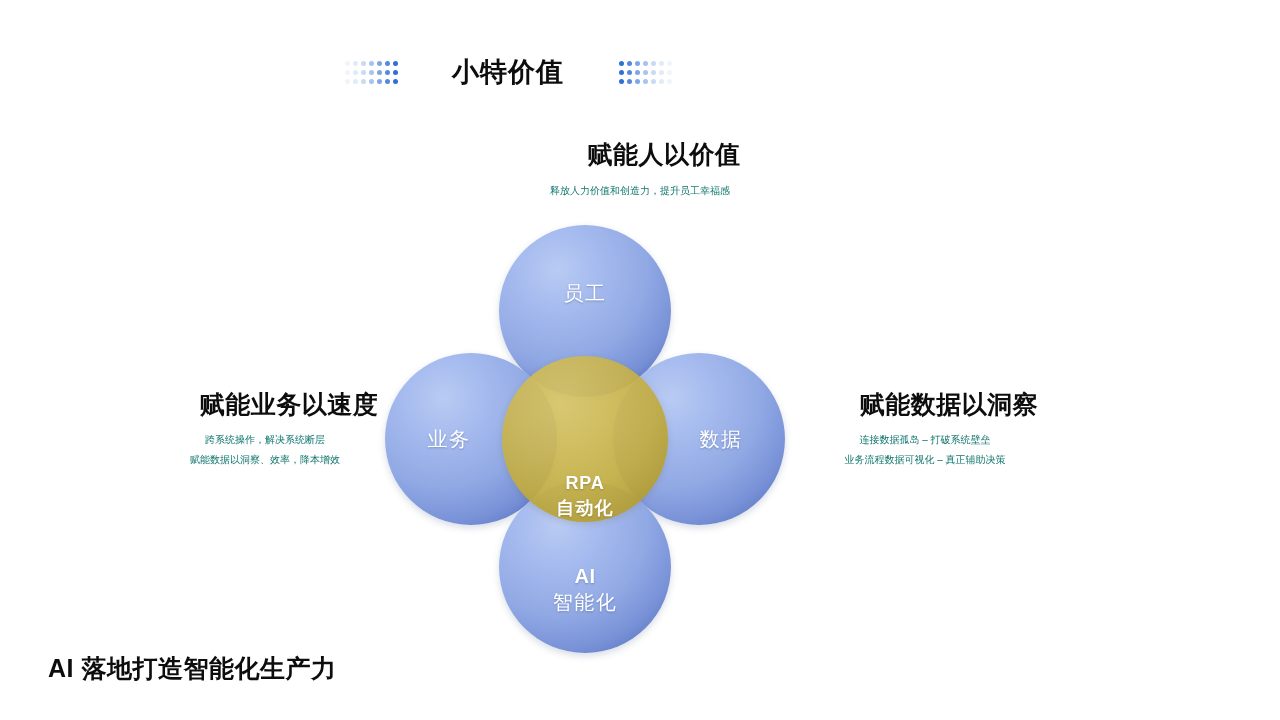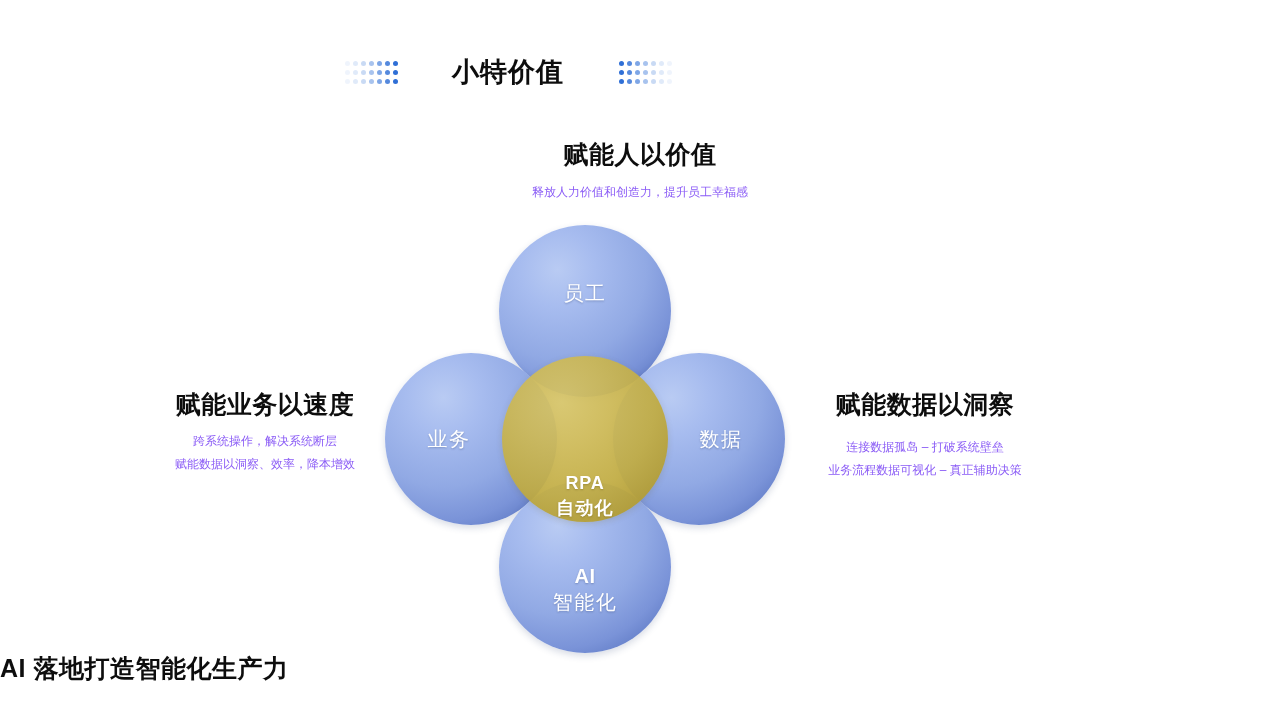--- a/index.html
+++ b/index.html
@@ -48,24 +48,25 @@
     white-space: nowrap;
   }
 
   
   .block-heading {
     font-size: 25px;
     font-weight: bold;
     color: #0d0d0d;
     white-space: nowrap;
     letter-spacing: 0.5px;
+    padding-left: 48px;
   }
   .block-line {
-    font-size: 12px;
-    color: #8b5cf6;
+    font-size: 10px;
+    color: #0f766e;
     white-space: nowrap;
     line-height: 1.95;
   }
 
   #block-top {
     position: absolute;
     top: 138px;
     left: 0;
     width: 1280px;
     text-align: center;
@@ -81,21 +82,21 @@
   }
   #block-left .block-heading { margin-bottom: 9px; }
 
   #block-right {
     position: absolute;
     top: 388px;
     left: 770px;
     width: 310px;
     text-align: center;
   }
-  #block-right .block-heading { margin-bottom: 15px; }
+  #block-right .block-heading { margin-bottom: 9px; }
 
   #block-bottom {
     position: absolute;
     top: 652px;
     left: 0;
     width: 1280px;
   }
 
   
   .diagram {

